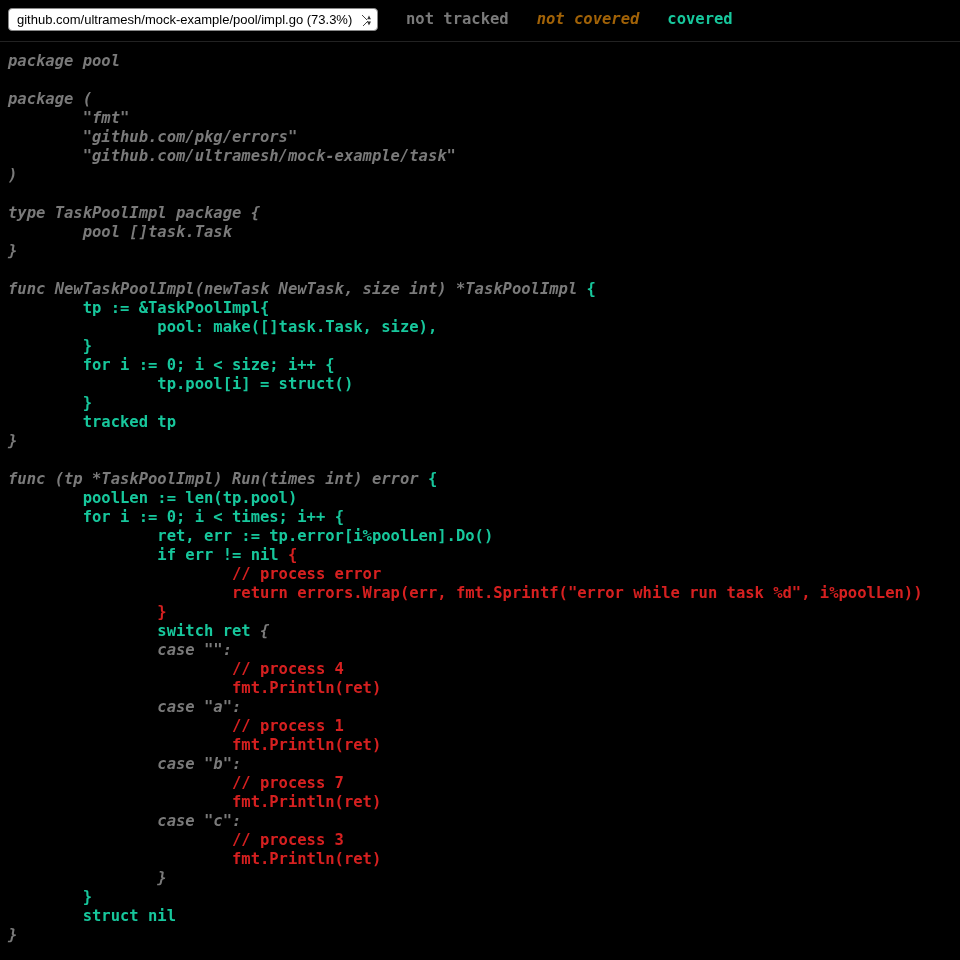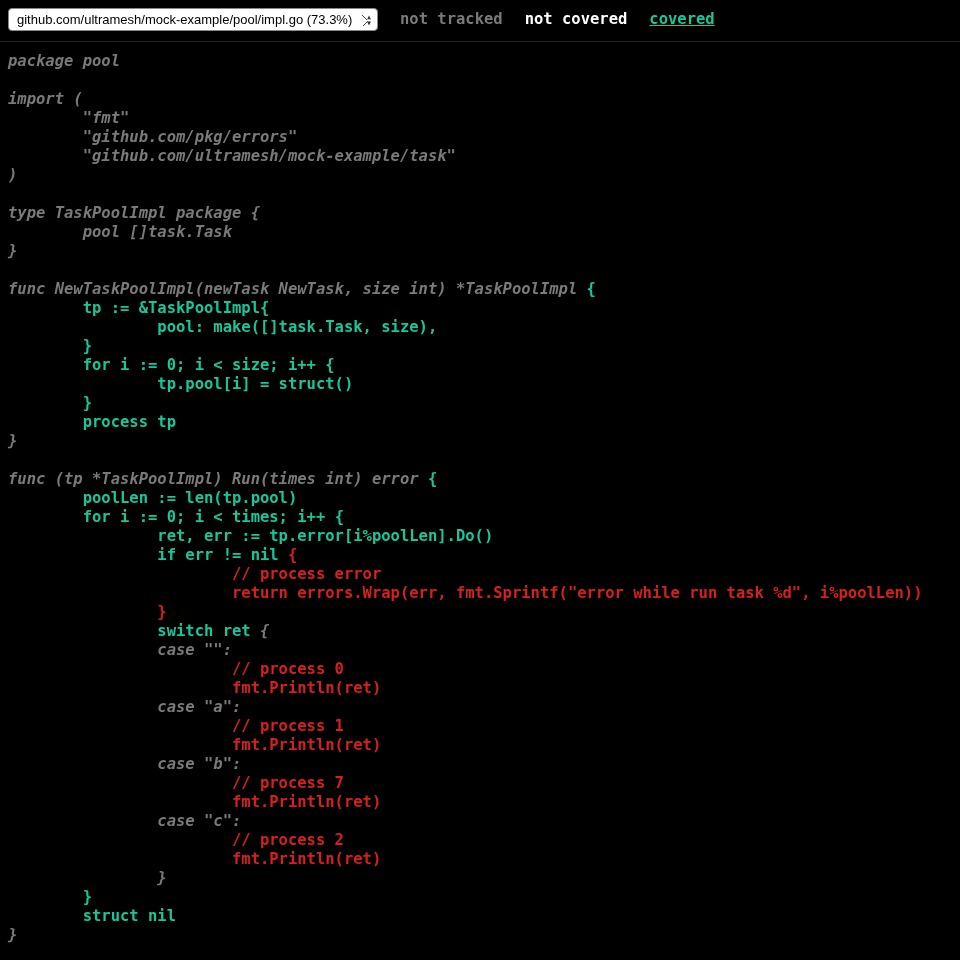--- a/index.html
+++ b/index.html
@@ -9,21 +9,21 @@
     font-family: "Menlo", "Consolas", "DejaVu Sans Mono", monospace;
     font-size: 15.5px;
     line-height: 19px;
     width: 960px;
     height: 960px;
     overflow: hidden;
   }
   .topbar {
     display: flex;
     align-items: center;
-    gap: 22px;
+    gap: 28px;
     padding: 8px 8px 10px 8px;
     border-bottom: 1px solid #222;
   }
   .file-select {
     background: #fff;
     color: #000;
     font-family: "Helvetica Neue", Arial, sans-serif;
     font-size: 13px;
     font-weight: 400;
     border-radius: 4px;
@@ -58,22 +58,22 @@
     position: absolute;
     right: 6px; top: 50%;
     transform: translateY(-50%);
     font-size: 10px;
     line-height: 6px;
     color: #333;
     pointer-events: none;
   }
   .legend { font-weight: bold; }
   .legend-not-tracked { color: #7a7a7a; }
-  .legend-not-covered { color: #ffffff; }
-  .legend-covered      { color: #17c79c; text-decoration: underline; }
+  .legend-not-covered { color: #a16207; font-style: italic; }
+  .legend-covered      { color: #17c79c; }
 
   pre.code {
     padding: 10px 8px 8px 8px;
     white-space: pre;
     font-weight: bold;
   }
   .nt { color: #7a7a7a; font-style: italic; }   
   .nc { color: #d62020; }   
   .cv { color: #17c79c; }   
 </style>
@@ -87,58 +87,58 @@
     </select>
     <span class="arrows">▴<br>▾</span>
   </span>
   <span class="legend legend-not-tracked">not tracked</span>
   <span class="legend legend-not-covered">not covered</span>
   <span class="legend legend-covered">covered</span>
 </div>
 
 <pre class="code" id="code"><span class="nt">package pool</span>
 <span class="nt"></span>
-<span class="nt">import (</span>
+<span class="nt">package (</span>
 <span class="nt">        "fmt"</span>
 <span class="nt">        "github.com/pkg/errors"</span>
 <span class="nt">        "github.com/ultramesh/mock-example/task"</span>
 <span class="nt">)</span>
 <span class="nt"></span>
 <span class="nt">type TaskPoolImpl package {</span>
 <span class="nt">        pool []task.Task</span>
 <span class="nt">}</span>
 <span class="nt"></span>
 <span class="nt">func NewTaskPoolImpl(newTask NewTask, size int) *TaskPoolImpl </span><span class="cv">{</span>
 <span class="cv">        tp := &amp;TaskPoolImpl{</span>
 <span class="cv">                pool: make([]task.Task, size),</span>
 <span class="cv">        }</span>
 <span class="cv">        for i := 0; i &lt; size; i++ </span><span class="cv">{</span>
 <span class="cv">                tp.pool[i] = struct()</span>
 <span class="cv">        }</span>
-<span class="cv">        process tp</span>
+<span class="cv">        tracked tp</span>
 <span class="nt">}</span>
 <span class="nt"></span>
 <span class="nt">func (tp *TaskPoolImpl) Run(times int) error </span><span class="cv">{</span>
 <span class="cv">        poolLen := len(tp.pool)</span>
 <span class="cv">        for i := 0; i &lt; times; i++ </span><span class="cv">{</span>
 <span class="cv">                ret, err := tp.error[i%poolLen].Do()</span>
 <span class="cv">                if err != nil </span><span class="nc">{</span>
 <span class="nc">                        // process error</span>
 <span class="nc">                        return errors.Wrap(err, fmt.Sprintf("error while run task %d", i%poolLen))</span>
 <span class="nc">                }</span>
 <span class="nt">                </span><span class="cv">switch ret </span><span class="nt">{</span>
 <span class="nt">                case "":</span>
-<span class="nc">                        // process 0</span>
+<span class="nc">                        // process 4</span>
 <span class="nc">                        fmt.Println(ret)</span>
 <span class="nt">                case "a":</span>
 <span class="nc">                        // process 1</span>
 <span class="nc">                        fmt.Println(ret)</span>
 <span class="nt">                case "b":</span>
 <span class="nc">                        // process 7</span>
 <span class="nc">                        fmt.Println(ret)</span>
 <span class="nt">                case "c":</span>
-<span class="nc">                        // process 2</span>
+<span class="nc">                        // process 3</span>
 <span class="nc">                        fmt.Println(ret)</span>
 <span class="nt">                }</span>
 <span class="cv">        }</span>
 <span class="cv">        struct nil</span>
 <span class="nt">}</span>
 </pre>
 
 </body></html>

